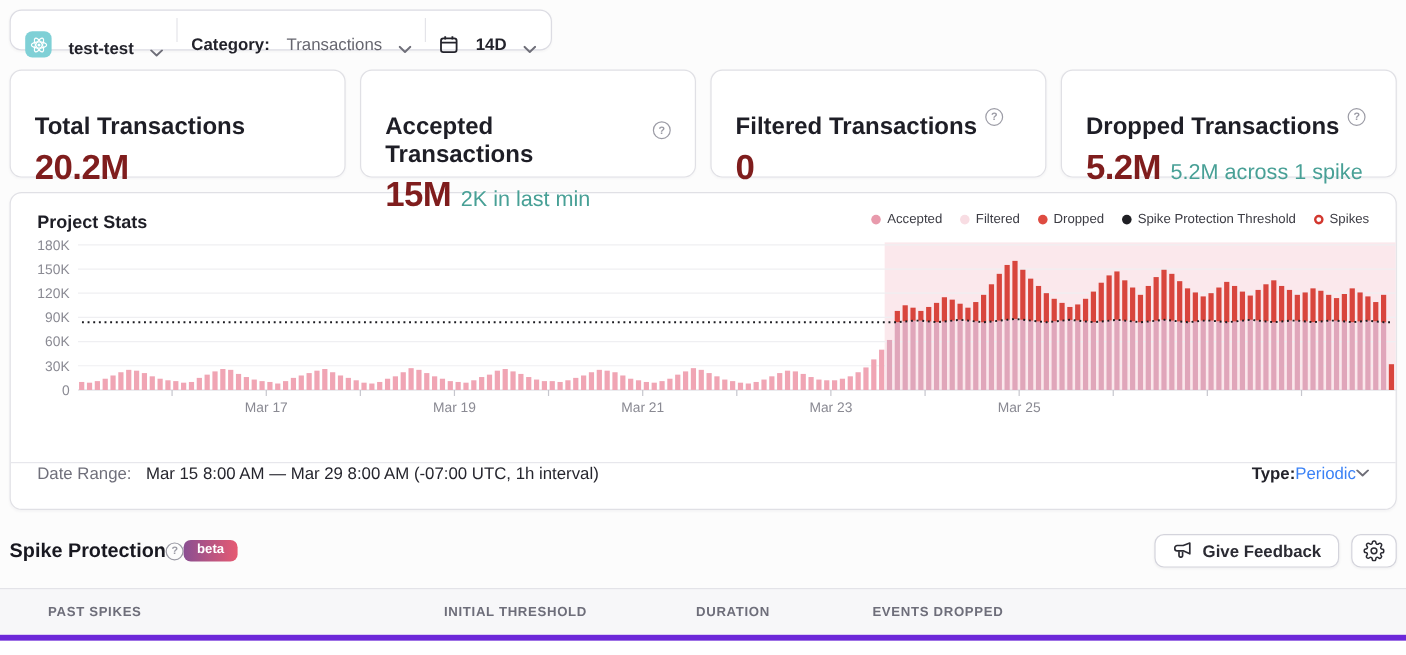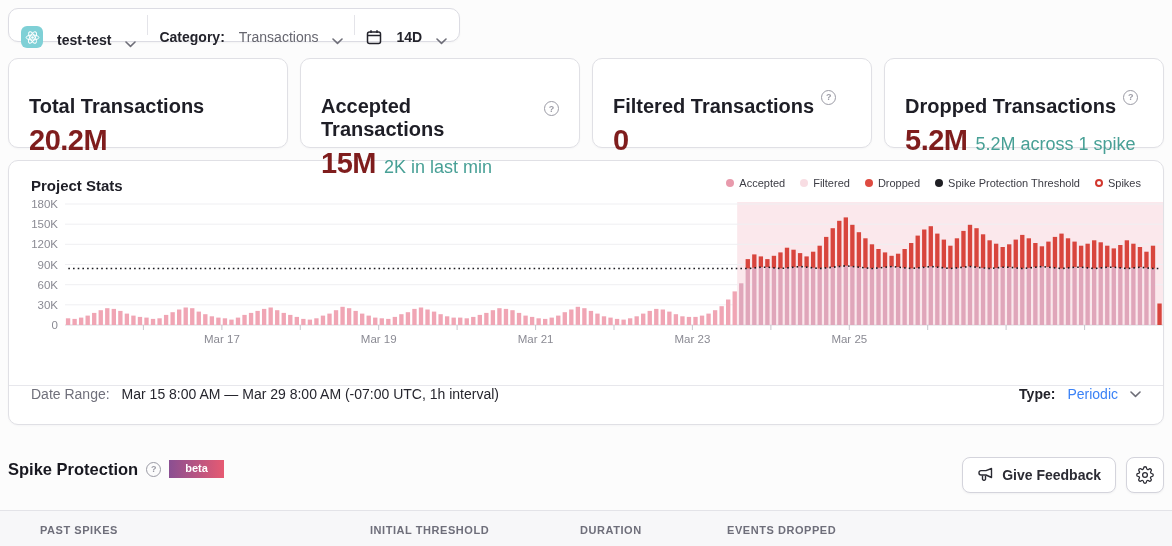--- a/index.html
+++ b/index.html
@@ -55,39 +55,38 @@
   .lg-ring { width:8px; height:8px; border-radius:50%; border:2px solid #d2372e; background:#fff; flex:none; }
   .chart-wrap { padding:6px 8px 0 10px; }
   .axlbl { font-size:11.5px; fill:#8a8a93; font-family:"Liberation Sans",sans-serif; }
   .panel-spacer { flex:1; }
   .panel-foot {
     border-top:1px solid #e7e7ec; height:39px; display:flex; align-items:flex-start;
     padding:0 22px; font-size:14px;
   }
   .foot-label { color:#70707b; }
   .foot-value { color:#26262e; margin-left:12px; }
-  .foot-right { margin-left:auto; display:flex; align-items:center; gap:12px; cursor:pointer; }
+  .foot-right { margin-left:auto; display:flex; align-items:center; gap:0; cursor:pointer; }
   .foot-type-label { font-weight:700; color:#23232b; }
   .foot-type-value { color:#3b82f6; }
   
   .spike-head { margin:20px 8px 0; display:flex; align-items:center; }
-  .spike-title-group { display:flex; align-items:center; gap:8px; }
+  .spike-title-group { display:flex; align-items:center; gap:0; }
   .spike-title { font-size:16.5px; font-weight:700; color:#181820; }
   .beta-badge {
     background:linear-gradient(90deg,#8a4f92,#e65a72);
-    color:#fff; font-size:11px; font-weight:700; padding:3px 16px 4px;
-    border-radius:0; line-height:1;
+    color:#fff; font-size:11px; font-weight:700; padding:3px 11px 4px;
+    border-radius:6px; line-height:1;
   }
   .head-buttons { margin-left:auto; display:flex; gap:10px; }
   .btn {
     display:inline-flex; align-items:center; gap:8px; background:#fff;
-    border:1px solid #d4d4dc; border-radius:8px; height:36px; padding:0 14px;
+    border:1px solid #d4d4dc; border-radius:8px; height:28px; padding:0 14px;
     font-size:14px; font-weight:700; color:#2b2b33; cursor:pointer;
     box-shadow:0 1px 2px rgba(40,40,60,.05);
-    margin-top:12px;
   }
   .btn-icon-only { width:38px; padding:0; justify-content:center; font-size:17px; font-weight:400; }
   
   .table { margin-top:17px; }
   .thead {
     height:44px; background:#f7f7f9; border-top:1px solid #e3e3e8; border-bottom:5px solid #6d28d9;
     display:grid; grid-template-columns:330px 210px 147px 1fr; align-items:center;
     padding-left:40px;
   }
   .th { font-size:11px; font-weight:700; letter-spacing:.05em; color:#6e6e7a; text-transform:uppercase; }

